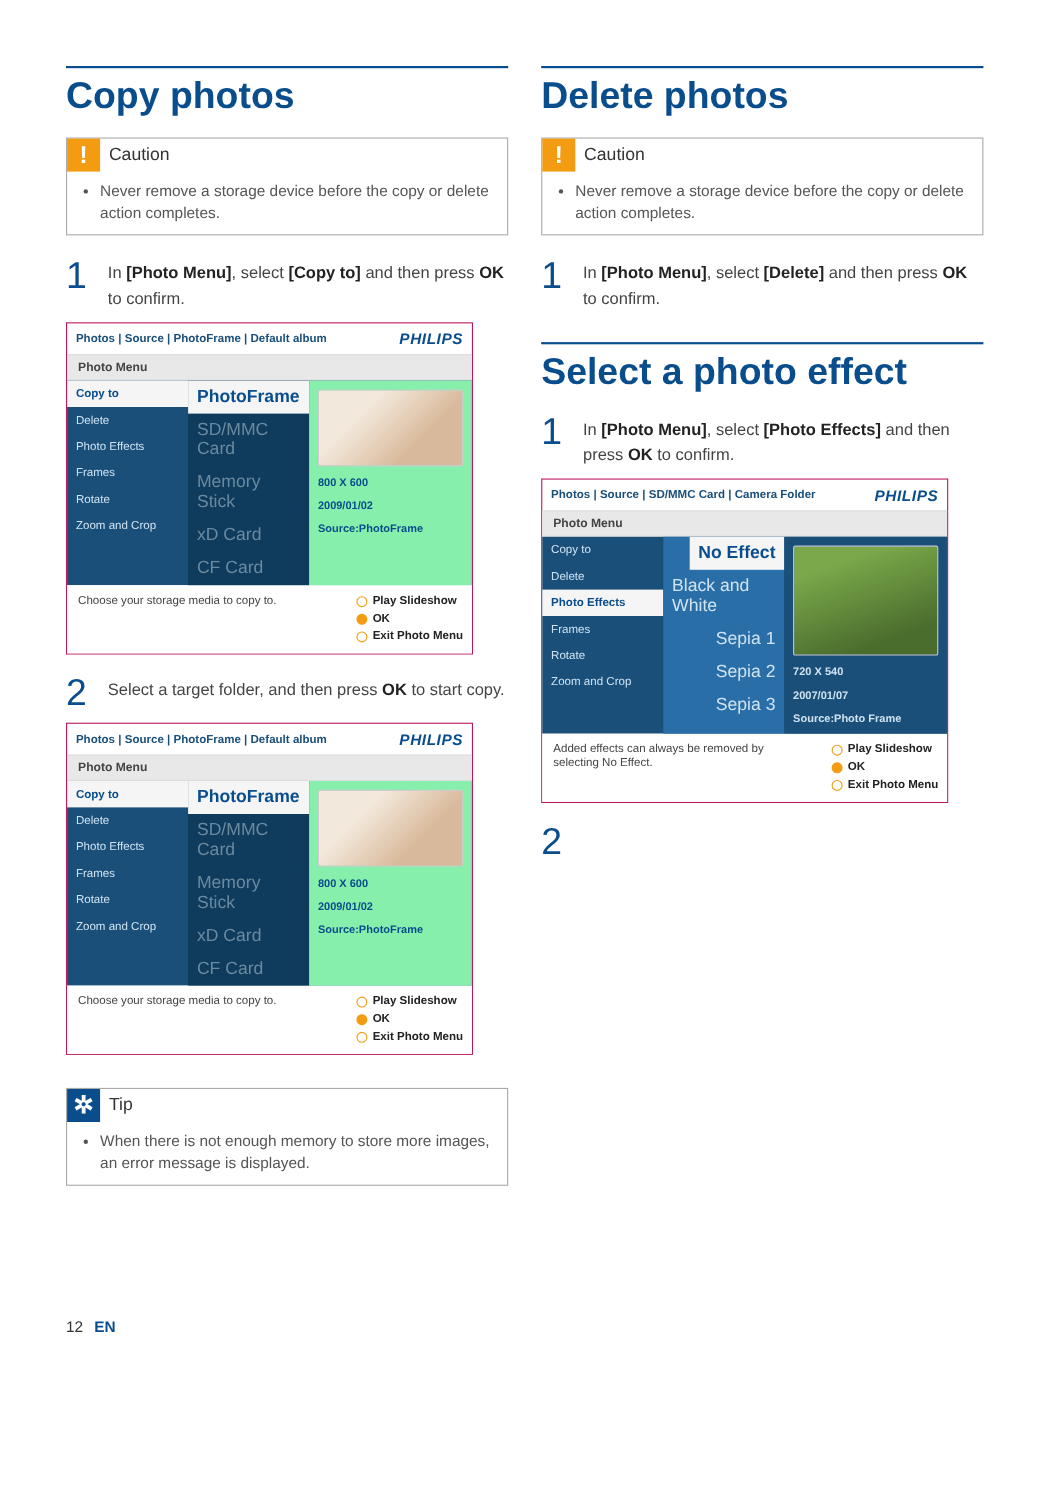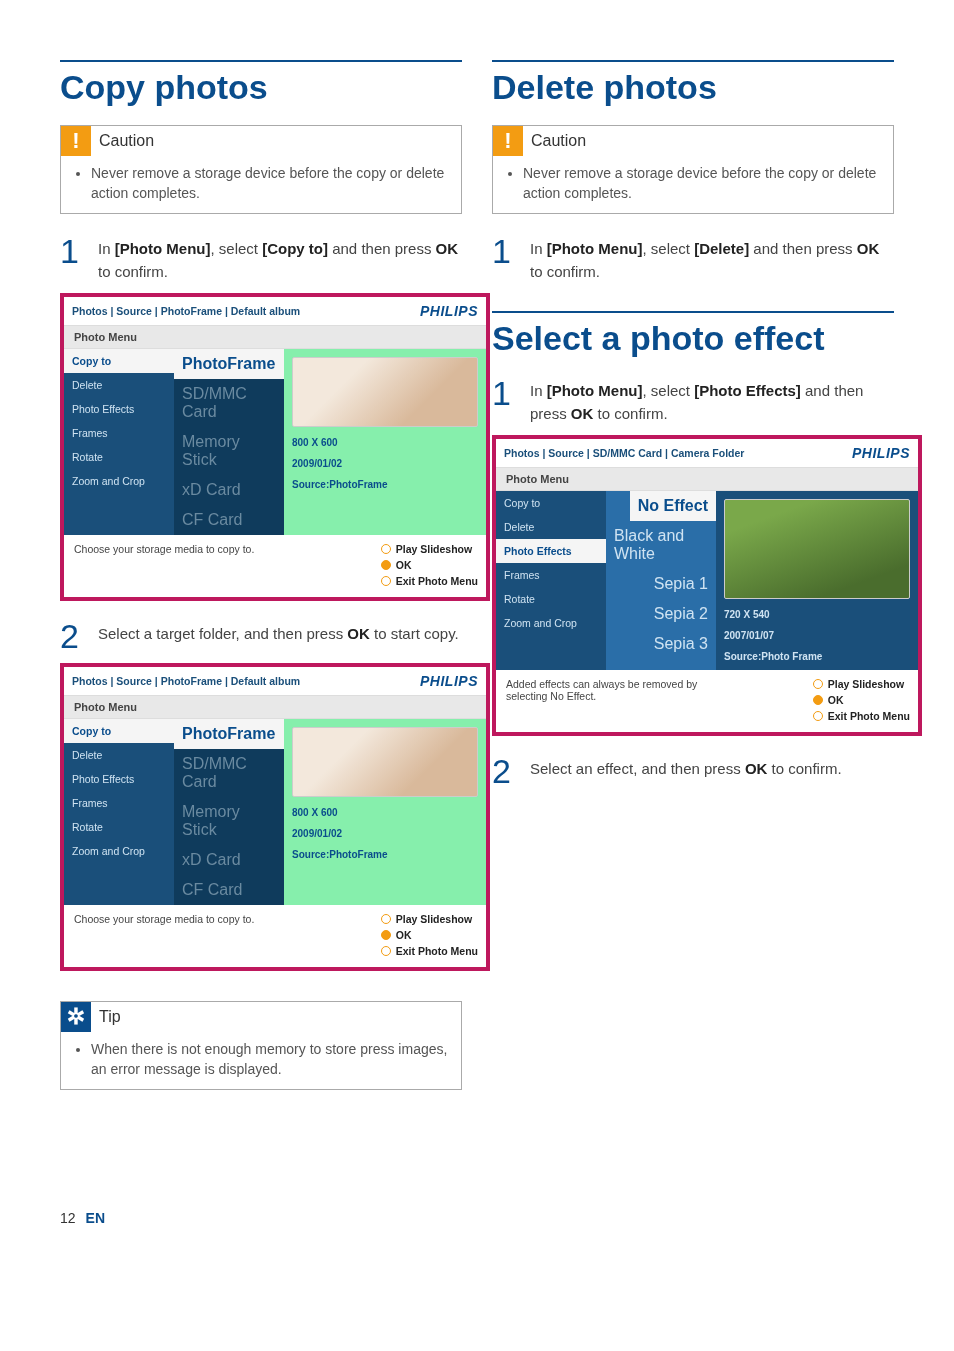--- a/index.html
+++ b/index.html
@@ -16,42 +16,42 @@
   .callout-icon.tip { background:#0a4d8c; }
   .callout-title { font-family: "Gill Sans","Segoe UI",Arial,sans-serif; font-size:16px; padding-left:8px; color:#333; }
   .callout-body { padding: 8px 12px 10px 16px; font-size:14px; color:#555; line-height:1.4; }
   .callout-body ul { list-style: disc; padding-left: 14px; }
   .step { display:flex; gap:14px; margin: 14px 0 10px 0; }
   .step-num { font-family: "Gill Sans","Segoe UI",Arial,sans-serif; font-size:34px; font-weight:400; color:#0a4d8c; line-height:1; min-width:24px; }
   .step-text { font-size:15px; color:#444; line-height:1.5; padding-top:4px; }
   .step-text b { color:#222; }
 
   
-  .device { border:4px solid #be185d; width:430px; background:#fff; font-size:11px; color:#333; margin:6px 0 18px 0; }
+  .device { border:1px solid #be185d; width:370px; background:#fff; font-size:11px; color:#333; margin:6px 0 18px 0; }
   .dev-hdr { display:flex; justify-content:space-between; align-items:center; padding:6px 8px; }
   .dev-crumb { color:#1a4f7a; font-weight:bold; font-size:10.5px; }
   .dev-brand { color:#0a4d8c; font-weight:800; font-style:italic; letter-spacing:0.5px; font-size:14px; }
   .dev-titlebar { background:#e8e8e8; padding:5px 10px; border-top:1px solid #ddd; border-bottom:1px solid #ddd; color:#444; font-weight:bold; }
   .dev-body { display:flex; background:#1a4f7a; min-height:140px; }
   .dev-menu { width:110px; display:flex; flex-direction:column; }
   .dev-menu div { padding:6px 8px; color:#cfe3f2; font-size:10.5px; }
   .dev-menu .sel { background:#f5f5f5; color:#0a4d8c; font-weight:bold; }
   .dev-sub { width:110px; background:#0f3b5c; display:flex; flex-direction:column; }
   .dev-sub.light { background:#2a6ea8;align-items:flex-end; }
   .dev-sub div { padding:6px 8px; color:#cfe3f2; font-size:16px; }
   .dev-sub .head { background:#f5f5f5; color:#0a4d8c; font-weight:bold; }
   .dev-sub .dim { color:#6a8aa0; }
   .dev-preview { flex:1; background:#86efac; padding:8px; display:flex; flex-direction:column; gap:4px; }
   .thumb { width:100%; height:70px; background:linear-gradient(135deg,#f3e8dc 30%,#d9b99b 70%); border:1px solid #ccc; border-radius:2px; position:relative; overflow:hidden; }
   .thumb2 { width:100%; height:100px; background:linear-gradient(160deg,#7aa84a 20%,#4a6d2d 80%); border:1px solid #ccc; border-radius:2px; position:relative; }
   .meta { color:#0a4d8c; font-size:10px; font-weight:bold; margin-top:6px; }
   .dev-foot { display:flex; justify-content:space-between; padding:8px 8px 10px 10px; background:#fff; }
   .dev-help { color:#444; font-size:10.5px; max-width:200px; }
   .dev-btns { display:flex; flex-direction:column; gap:4px; font-size:10.5px; }
-  .dev-btns div { display:flex; align-items:center; gap:5px; color:#222; font-weight:bold; }
+  .dev-btns div { display:flex; align-items:flex-end; gap:5px; color:#222; font-weight:bold; }
   .dot { width:10px; height:10px; border-radius:50%; background:#fff; border:1.5px solid #f39c12; display:inline-block; }
   .dot.fill { background:#f39c12; }
 
   .footer { display:flex; align-items:baseline; gap:10px; margin-top:100px; font-size:14px; }
   .footer .pn { color:#333; }
   .footer .lang { color:#0a4d8c; font-weight:bold;text-align:right; }
 </style>
 </head>
 <body>
 
@@ -184,21 +184,21 @@
       </div>
     </div>
 
     <div class="callout" style="margin-top:30px;">
       <div class="callout-header">
         <div class="callout-icon tip">✲</div>
         <div class="callout-title">Tip</div>
       </div>
       <div class="callout-body">
             <ul>
-              <li>When there is not enough memory to store press images, an error message is displayed.</li>
+              <li>When there is not enough memory to store more images, an error message is displayed.</li>
             </ul>
           </div>
     </div>
   </div>
 
   <div class="col">
     <div class="rule"></div>
     <h1>Delete photos</h1>
 
     <div class="callout">
@@ -273,23 +273,20 @@
           <div>
                 <span class="dot"></span>
                 <span>Exit Photo Menu</span>
               </div>
         </div>
       </div>
     </div>
 
     <div class="step">
       <div class="step-num">2</div>
-      <div class="step-text">
-        <span>Select an effect, and then press </span><b>OK</b><span> to confirm.</span>
-      </div>
     </div>
 
   </div>
 </div>
 
 <div class="footer">
   <span class="pn">12</span>
   <span class="lang">EN</span>
 </div>
 </div>

